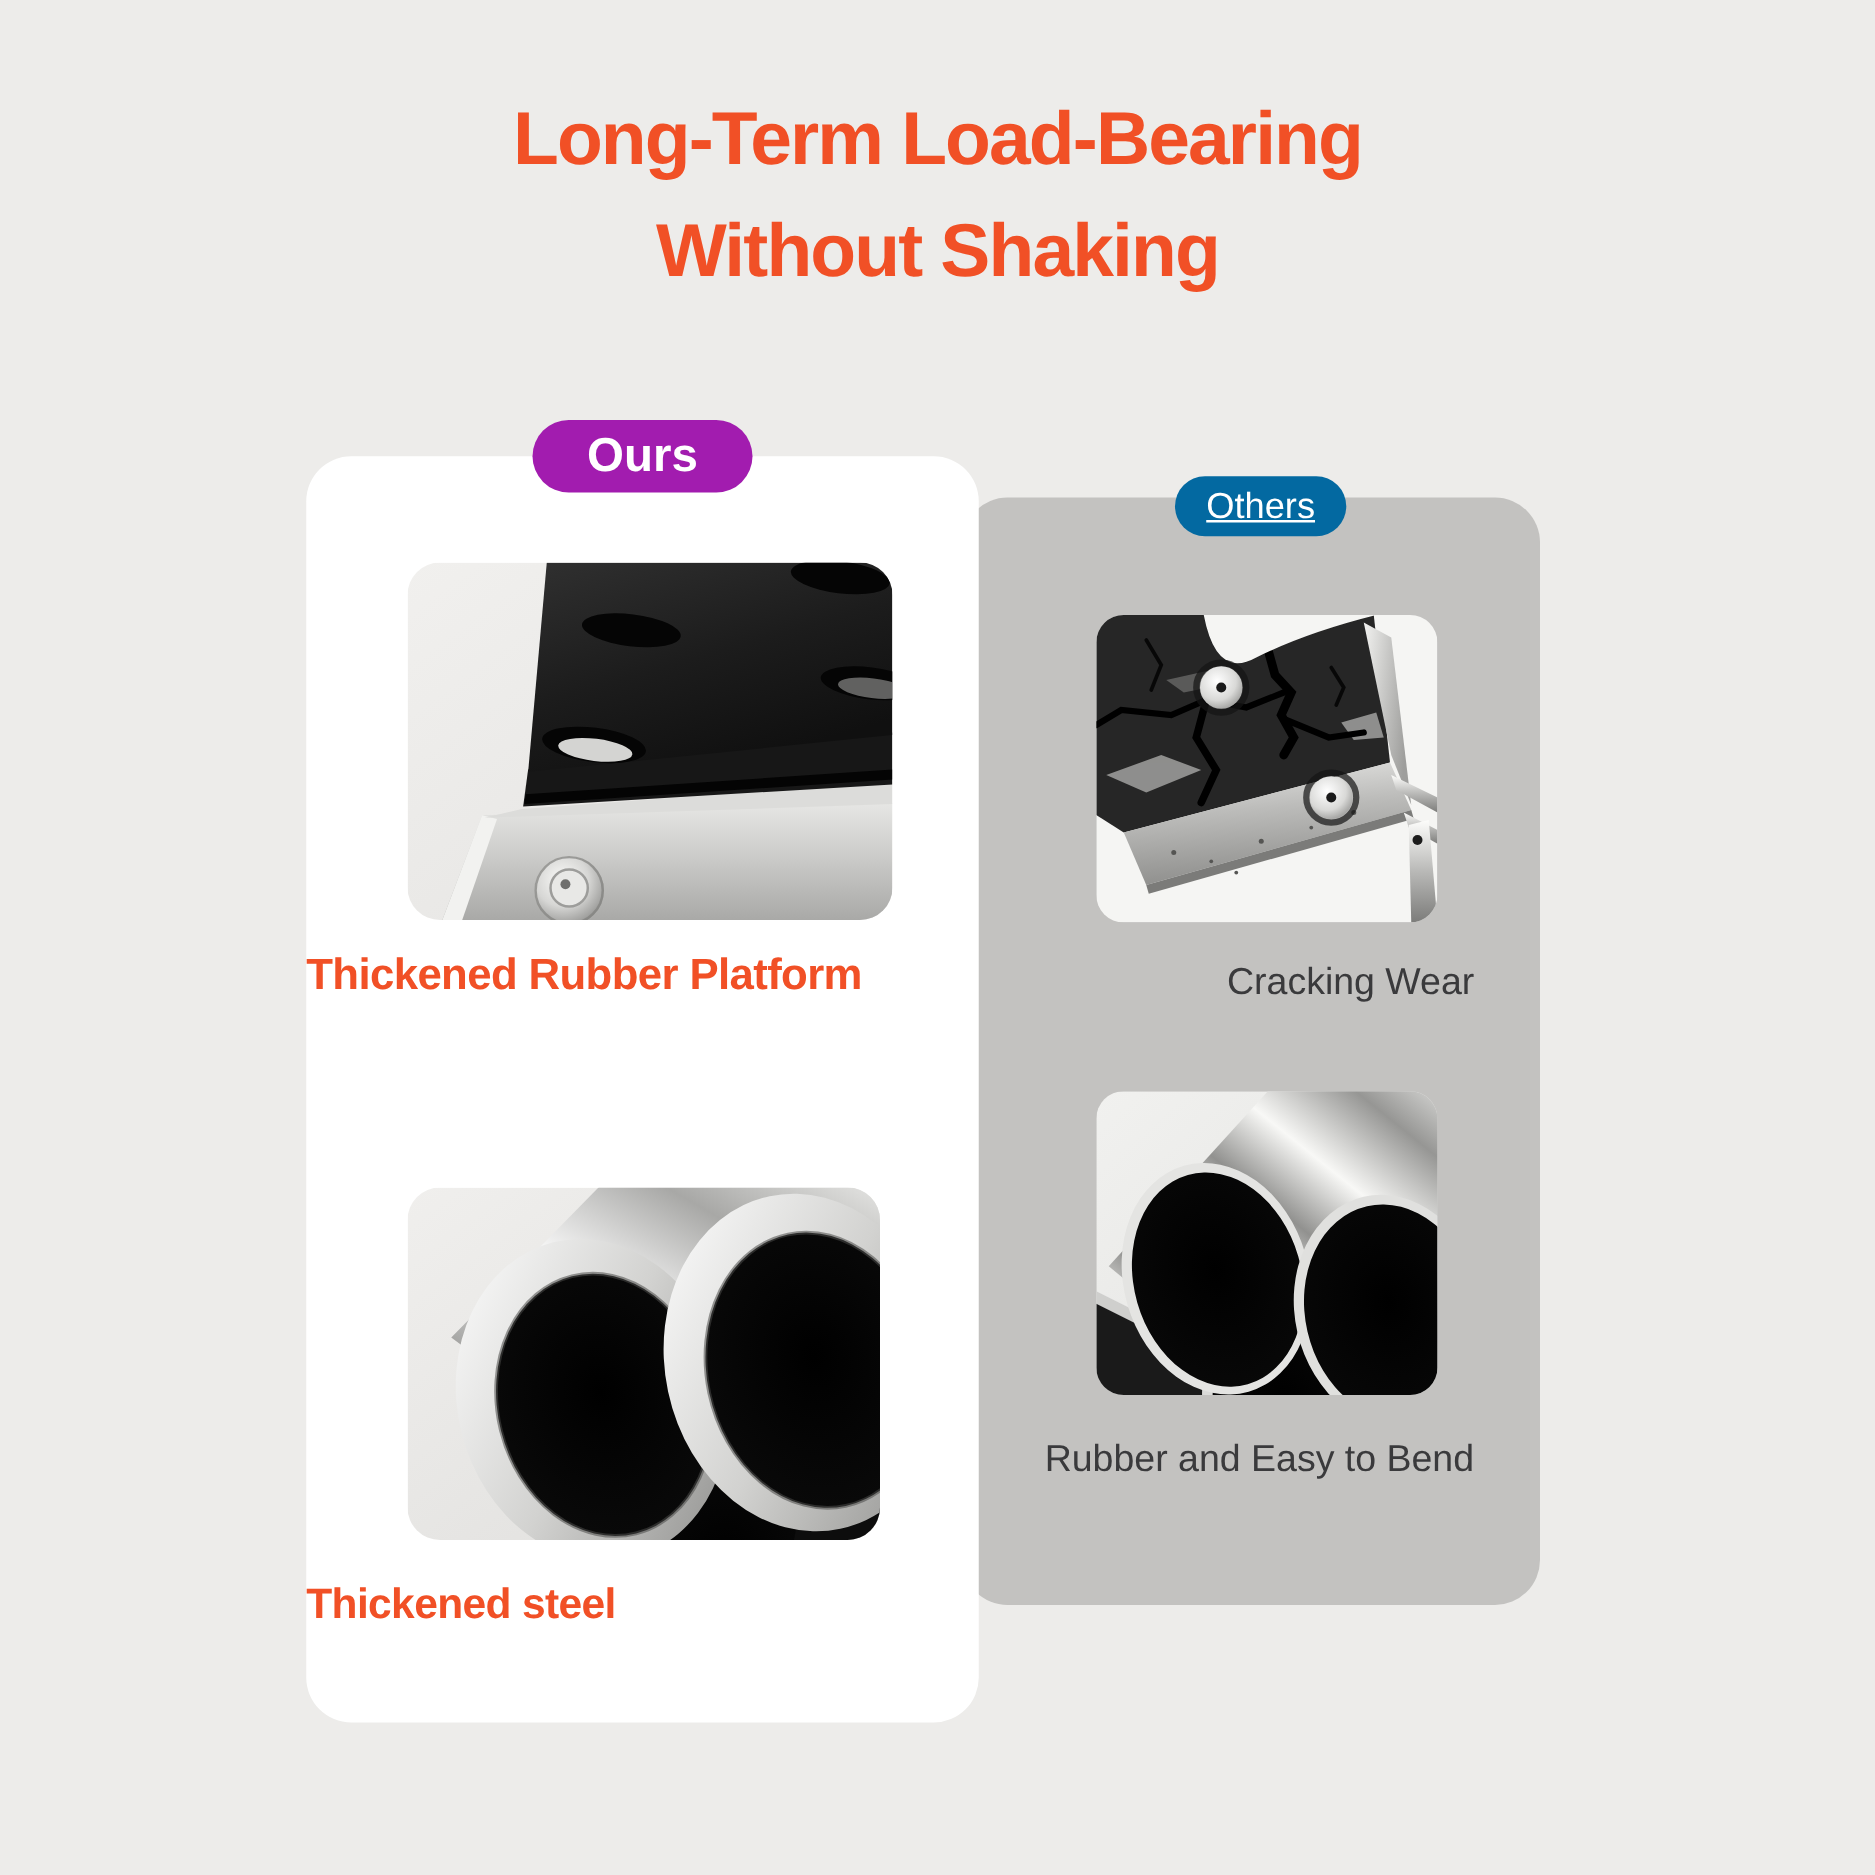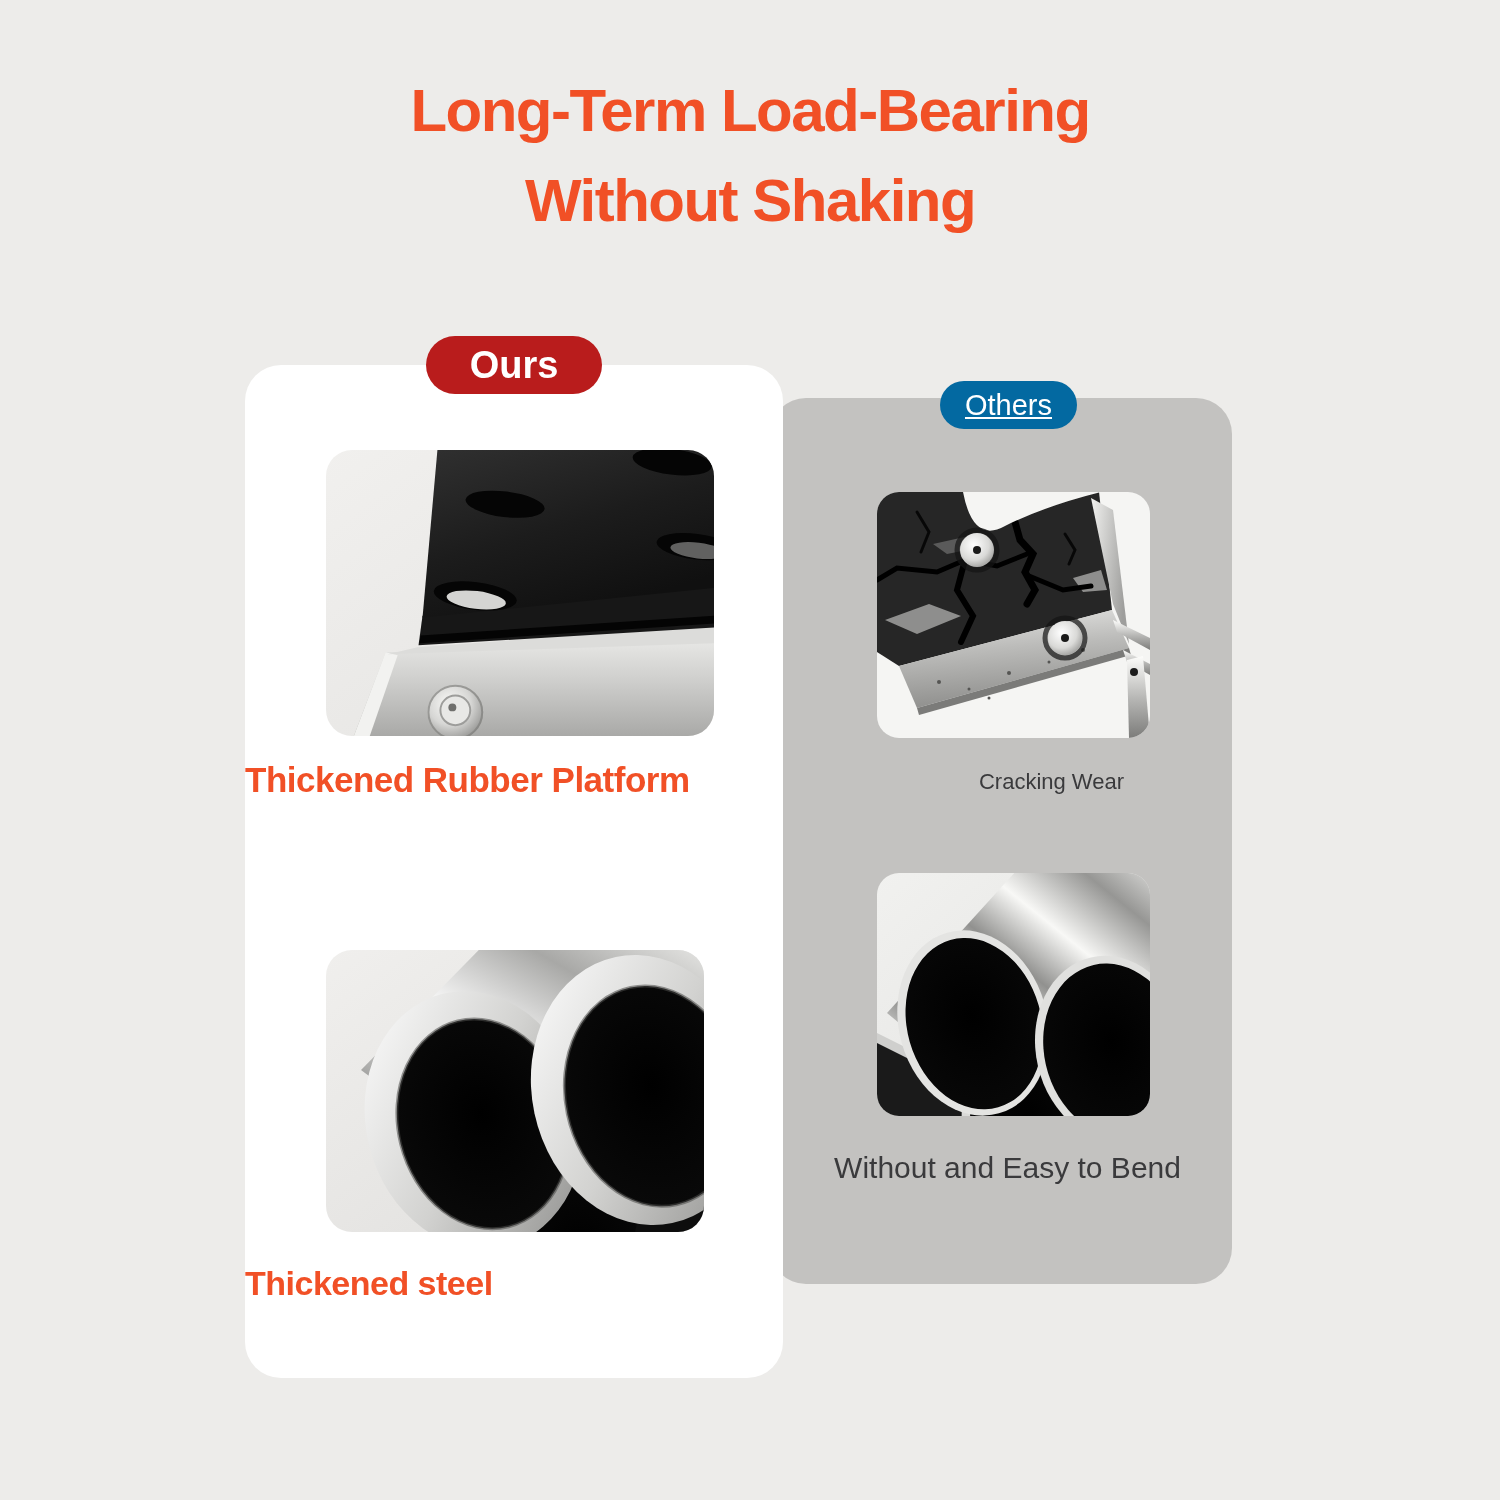--- a/index.html
+++ b/index.html
@@ -21,21 +21,21 @@
   .card-others {
     left:770px; top:398px; width:462px; height:886px;
     background:#C3C2C0; border-radius:36px; z-index:1;
   }
   .badge {
     position:absolute; z-index:3; border-radius:999px; color:#fff;
     display:flex; align-items:center; justify-content:center;
   }
   .badge-ours {
     left:426px; top:336px; width:176px; height:58px;
-    background:#b91c1c; font-size:38px; font-weight:700;text-align:right;
+    background:#a21caf; font-size:38px; font-weight:700;text-align:right;
   }
   .badge-others {
     left:940px; top:381px; width:137px; height:48px;
     background:#0369a1; font-size:29px; font-weight:400;text-decoration:underline;
   }
   .photo {
     position:absolute; border-radius:26px; overflow:hidden; z-index:3;
   }
   .photo svg { display:block; width:100%; height:100%; }
   .ph-ours-1 { left:326px; top:450px; width:388px; height:286px; }
@@ -45,21 +45,21 @@
   .caption-strong {
     position:absolute; z-index:3; text-align:left; color:#F15026;
     font-weight:700; letter-spacing:-0.5px;
   }
   .cap-ours-1 { left:245px; top:760px; width:538px; font-size:35px; }
   .cap-ours-2 { left:245px; top:1264px; width:440px; font-size:34px; }
   .caption-plain {
     position:absolute; z-index:3; text-align:center; color:#3A3A3C;
     font-weight:400;
   }
-  .cap-oth-1 { left:783px; top:769px; width:537px; font-size:22px; }
+  .cap-oth-1 { left:783px; top:769px; width:537px; font-size:30px;padding-left:29px; }
   .cap-oth-2 { left:783px; top:1151px; width:449px; font-size:30px; }
   .features {
     position:absolute; left:336px; top:811px; z-index:3;
     display:flex; flex-direction:column; gap:9px;
   }
   .feature { display:flex; align-items:center; gap:15px; }
   .feature .check { width:38px; height:38px; flex:0 0 38px; }
   .feature .check svg { display:block; width:100%; height:100%; }
   .feature .flabel { font-size:28px; color:#3D3D3F; }
 </style>
@@ -304,16 +304,16 @@
       <g transform="rotate(-13 235 176)">
         <ellipse cx="235" cy="176" rx="76" ry="94" fill="#e0e0de"></ellipse>
         <ellipse cx="236" cy="177" rx="69" ry="87" fill="url(#g4bore)"></ellipse>
       </g>
     </svg>
   </div>
 
   <div class="caption-strong cap-ours-1">Thickened Rubber Platform</div>
   <div class="caption-strong cap-ours-2">Thickened steel</div>
   <div class="caption-plain cap-oth-1">Cracking Wear</div>
-  <div class="caption-plain cap-oth-2">Without and Easy to Bend</div>
+  <div class="caption-plain cap-oth-2">Rubber and Easy to Bend</div>
 
 
 </div>
 
 </body></html>

